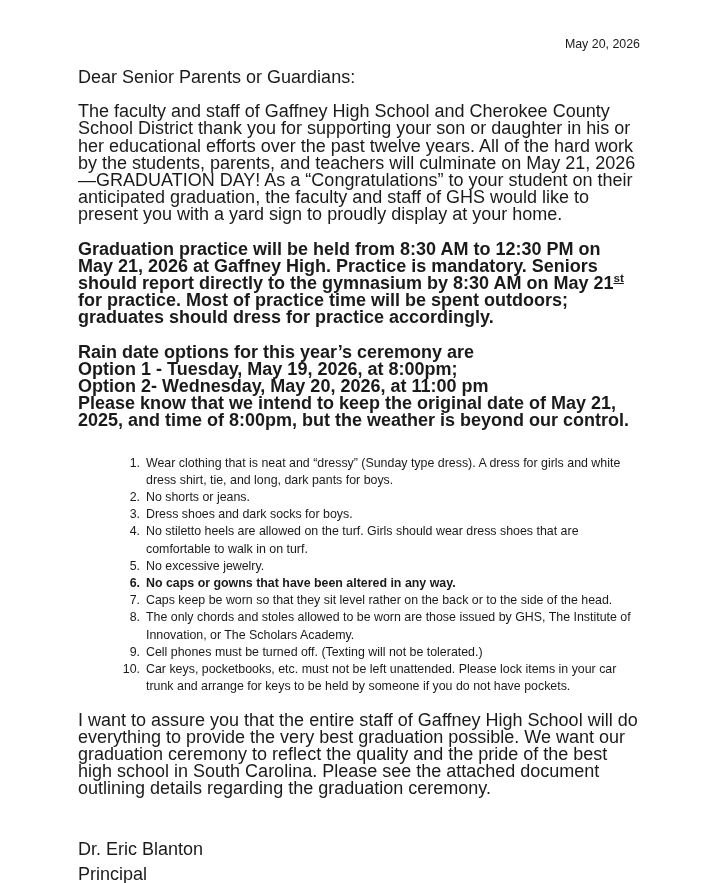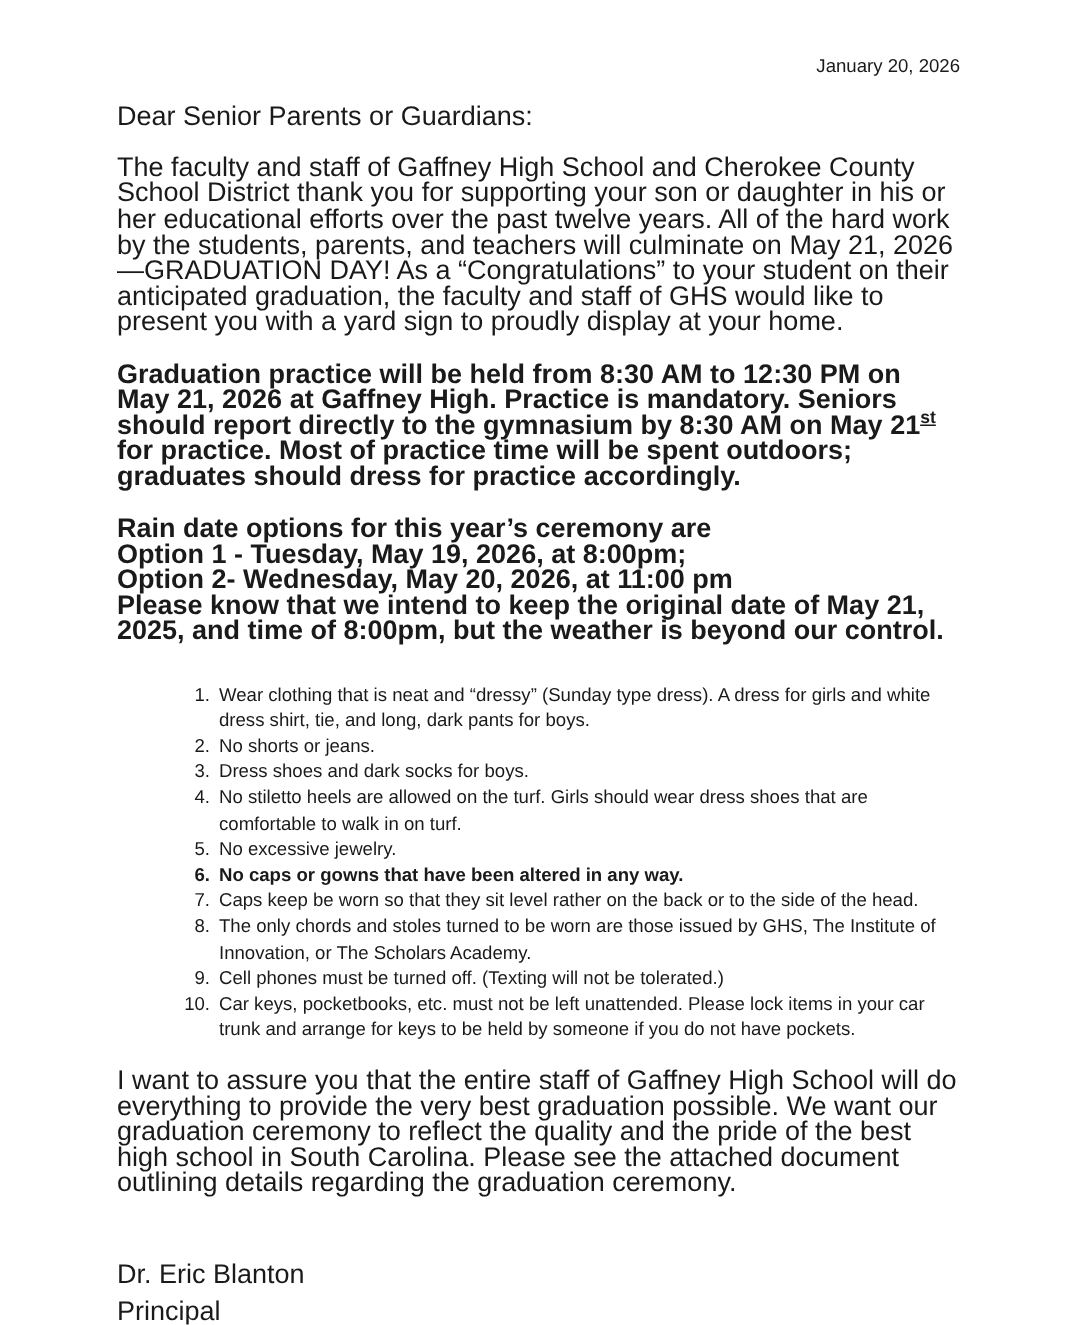--- a/index.html
+++ b/index.html
@@ -84,21 +84,21 @@
     line-height: 17.2px;
   }
   .sig-space { height: 26px; }
 </style>
 </head>
 <body>
 
 <div class="page">
   <div class="doc-body">
 
-    <p class="date-line">January 20, 2026</p>
+    <p class="date-line">May 20, 2026</p>
 
     <div class="gap-md"></div>
 
     <p class="para">Dear Senior Parents or Guardians:</p>
 
     <div class="gap-lg"></div>
 
     <p class="para">The faculty and staff of Gaffney High School and Cherokee County School District thank you for supporting your son or daughter in his or her educational efforts over the past twelve years.  All of the hard work by the students, parents, and teachers will culminate on May 21, 2026—GRADUATION DAY! As a “Congratulations” to your student on their anticipated graduation, the faculty and staff of GHS would like to present you with a yard sign to proudly display at your home.</p>
 
     <div class="gap-lg"></div>
@@ -118,21 +118,21 @@
     <div class="gap-sm"></div>
 
     <ol class="rules" id="rules-list">
         <li><span class="num">1.</span><span>Wear clothing that is neat and “dressy” (Sunday type dress).  A dress for girls and white dress shirt, tie, and long, dark pants for boys.</span></li>
         <li><span class="num">2.</span><span>No shorts or jeans.</span></li>
         <li><span class="num">3.</span><span>Dress shoes and dark socks for boys.</span></li>
         <li><span class="num">4.</span><span>No stiletto heels are allowed on the turf.  Girls should wear dress shoes that are comfortable to walk in on turf.</span></li>
         <li><span class="num">5.</span><span>No excessive jewelry.</span></li>
         <li class="bold-item"><span class="num">6.</span><span>No caps or gowns that have been altered in any way.</span></li>
         <li><span class="num">7.</span><span>Caps keep be worn so that they sit level rather on the back or to the side of the head.</span></li>
-        <li><span class="num">8.</span><span>The only chords and stoles turned to be worn are those issued by GHS, The Institute of Innovation, or The Scholars Academy.</span></li>
+        <li><span class="num">8.</span><span>The only chords and stoles allowed to be worn are those issued by GHS, The Institute of Innovation, or The Scholars Academy.</span></li>
         <li><span class="num">9.</span><span>Cell phones must be turned off. (Texting will not be tolerated.)</span></li>
         <li><span class="num">10.</span><span>Car keys, pocketbooks, etc. must not be left unattended.  Please lock items in your car trunk and arrange for keys to be held by someone if you do not have pockets.</span></li>
       </ol>
 
     <div class="gap-md"></div>
 
     <p class="para">I want to assure you that the entire staff of Gaffney High School will do everything to provide the very best graduation possible. We want our graduation ceremony to reflect the quality and the pride of the best high school in South Carolina.  Please see the attached document outlining details regarding the graduation ceremony.</p>
 
     <div class="gap-lg"></div>
 

